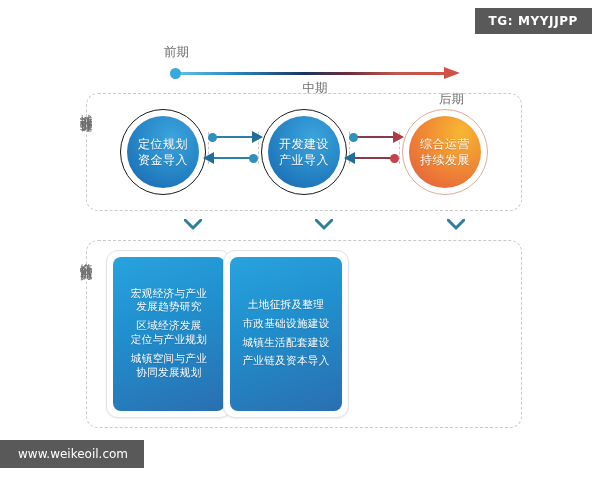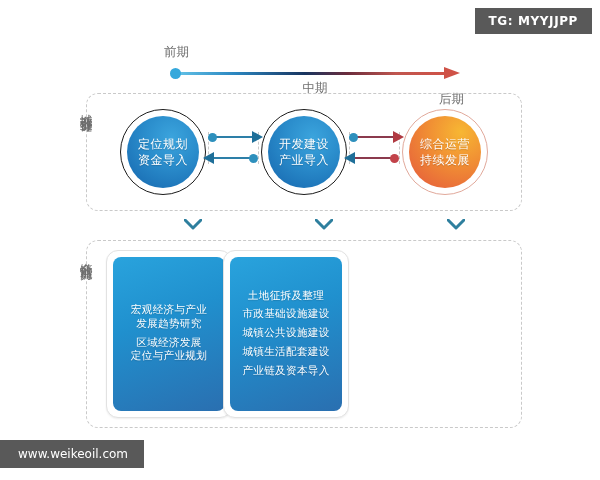--- a/index.html
+++ b/index.html
@@ -390,28 +390,29 @@
 <div class="dashed-box dash-bottom"></div>
 
 <div class="cap-row">
 
   <div class="cap-card cap-1">
     <div class="cap-inner">
       <div class="cap-item">宏观经济与产业
 发展趋势研究</div>
       <div class="cap-item">区域经济发展
 定位与产业规划</div>
+      <div class="cap-item">城镇空间与产业
+协同发展规划</div>
     </div>
   </div>
 
   <div class="cap-card cap-2">
     <div class="cap-inner">
       <div class="cap-item">土地征拆及整理</div>
       <div class="cap-item">市政基础设施建设</div>
-      <div class="cap-item">城镇公共设施建设</div>
       <div class="cap-item">城镇生活配套建设</div>
       <div class="cap-item">产业链及资本导入</div>
     </div>
   </div>
 
 </div>
 
 <div class="footer-badge">www.weikeoil.com</div>
 
 </body></html>

